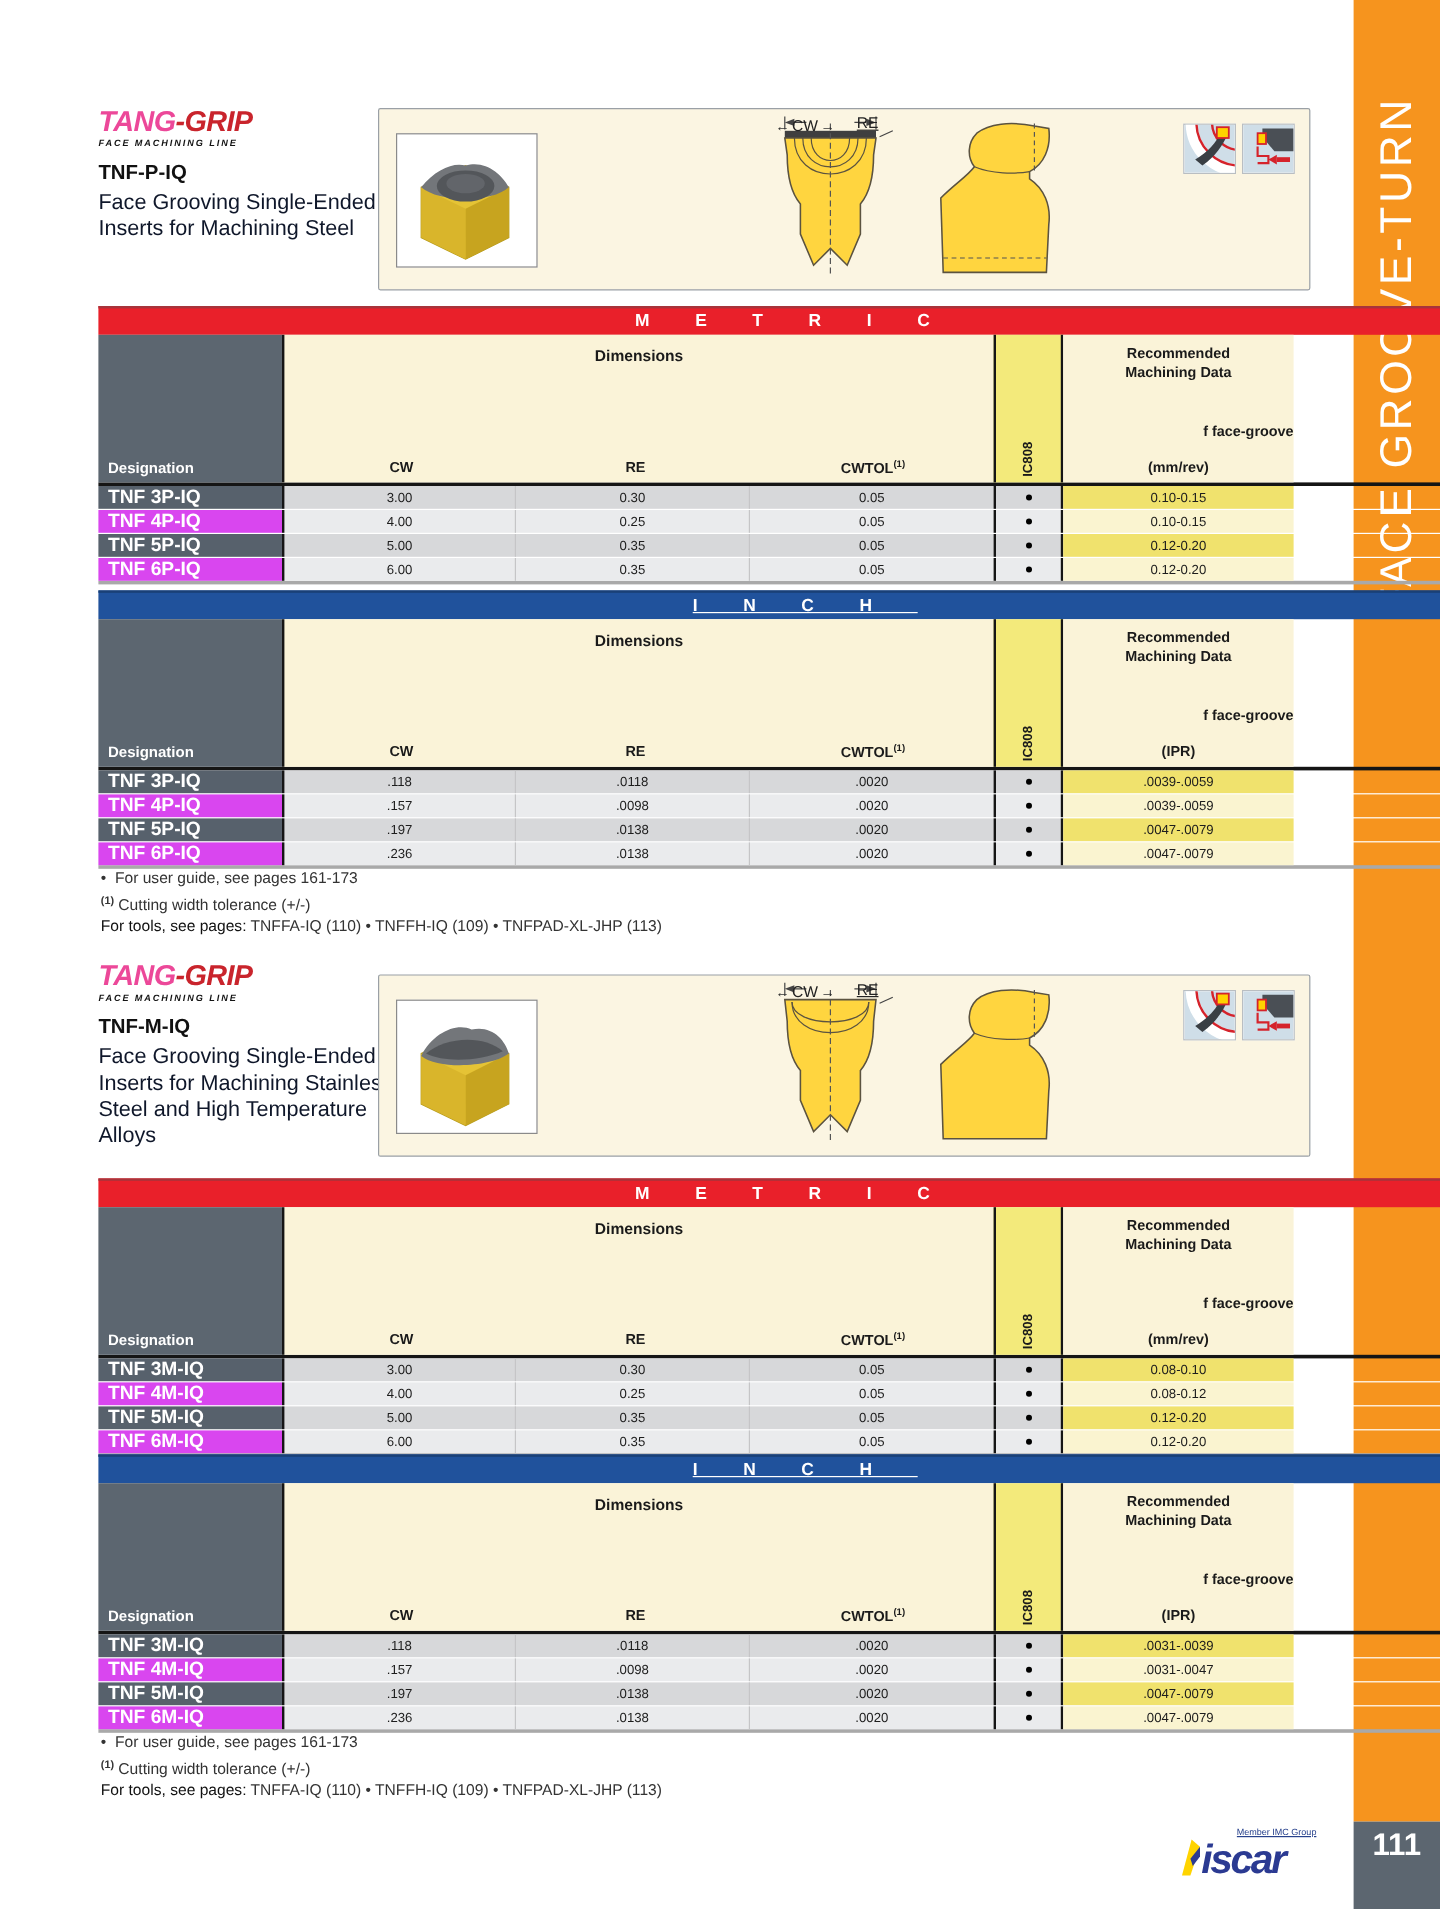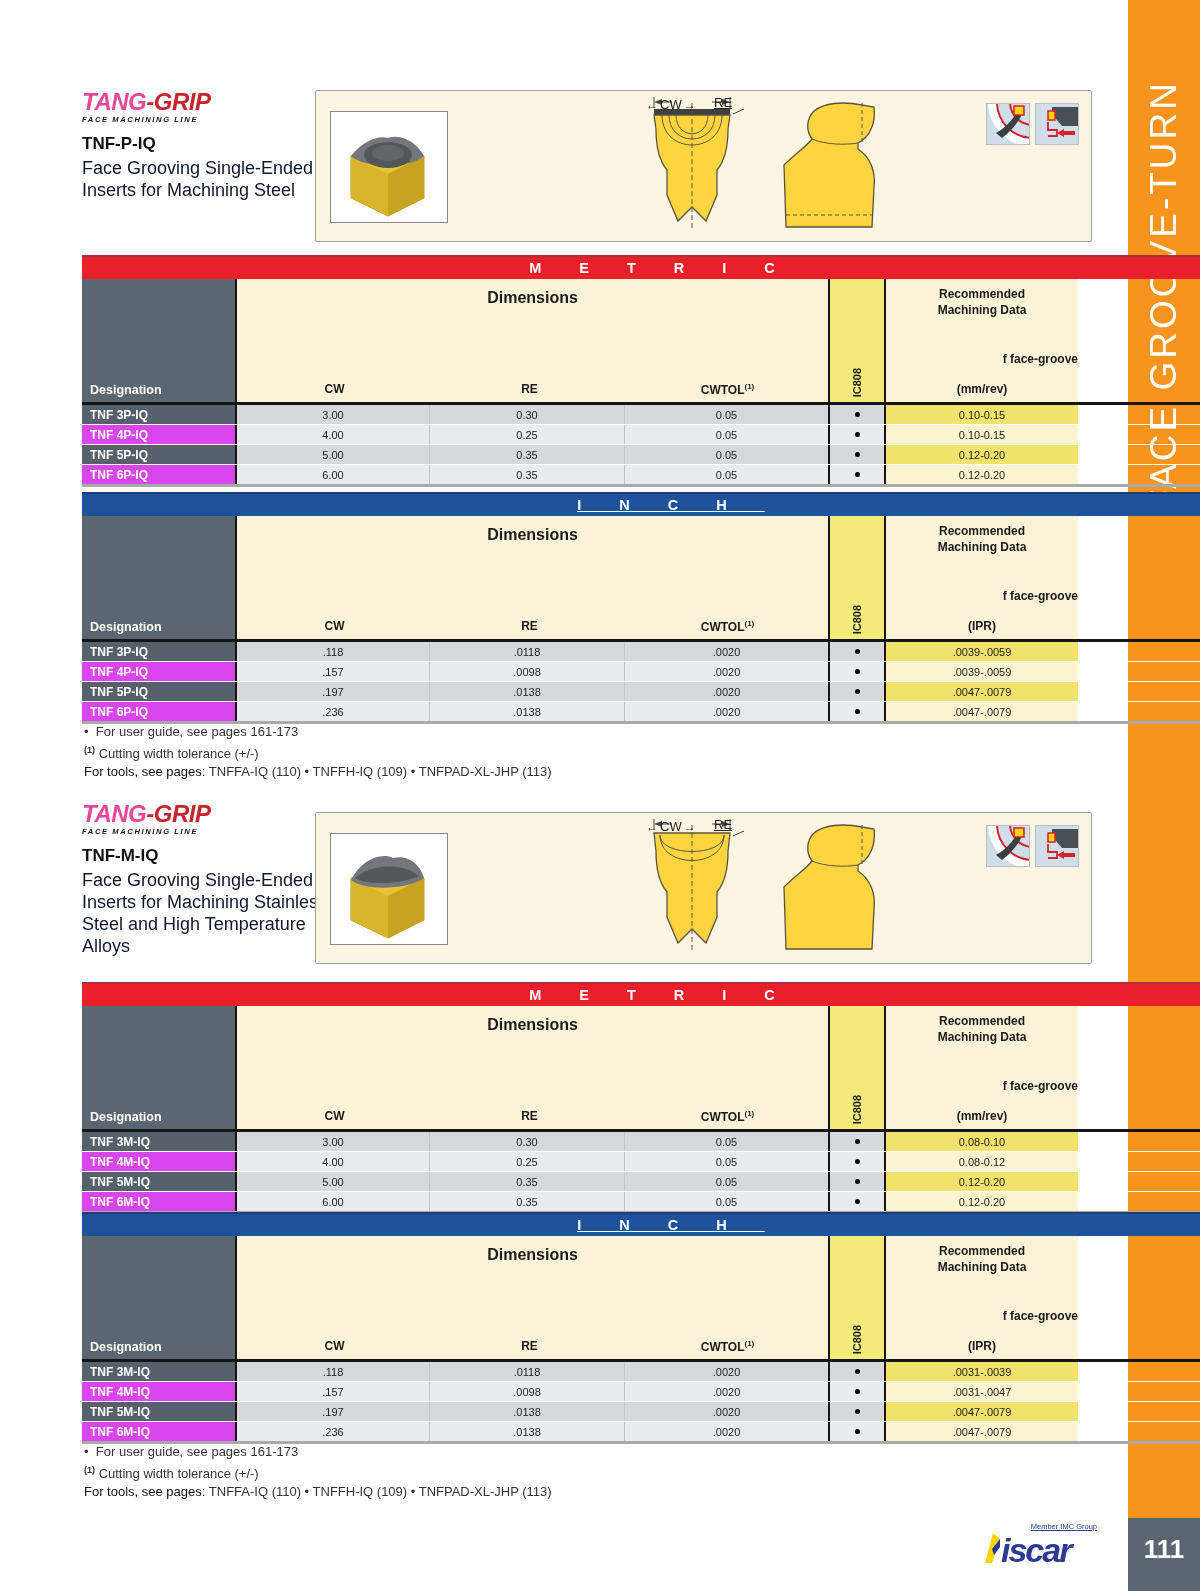--- a/index.html
+++ b/index.html
@@ -5,21 +5,21 @@
   html,body{margin:0;padding:0;background:#fff;}
   .page{position:relative;width:1200px;height:1591px;background:#fff;overflow:hidden;
         font-family:"Liberation Sans",sans-serif;color:#1a1a1a;}
 
   
   .sidebar{position:absolute;right:0;top:0;width:72px;height:1518px;background:#F6941E;}
   .sidebar-label{position:absolute;top:80px;left:50%;transform:translateX(-50%);}
   .sidebar-label span{display:inline-block;writing-mode:vertical-rl;transform:rotate(180deg);
         color:#fff;font-size:37px;letter-spacing:3px;font-weight:400;white-space:nowrap;}
   .pagenum-box{position:absolute;right:0;top:1518px;width:72px;height:73px;background:#5C6670;}
-  .pagenum{color:#fff;font-size:26px;font-weight:bold;text-align:center;padding-top:16px;}
+  .pagenum{color:#fff;font-size:26px;font-weight:bold;text-align:center;padding-top:4px;}
 
   
   .brand{position:absolute;left:82px;width:250px;}
   .brand-line1{font-style:italic;font-weight:800;font-size:24px;line-height:1;letter-spacing:-.5px;}
   .tang{color:#ec4899}.dash{color:#C9242C;font-weight:900}.grip{color:#C9242C}
   .brand-sub{font-style:italic;font-weight:bold;font-size:7.6px;letter-spacing:1.6px;color:#141414;margin-top:1px;}
   .model{font-weight:bold;font-size:17px;color:#111;margin-top:10px;}
   .desc{font-size:18px;color:#0f172a;line-height:1.22;margin-top:4px;}
 
   
@@ -40,39 +40,39 @@
             font-weight:bold;font-size:14.5px;}
   .unit-bar span{letter-spacing:38px;margin-right:-38px;white-space:nowrap;}
   .metric{background:#E9202A;border-top:2px solid #A8343B;}
   .inch{background:#20529C;border-top:2px solid #1A4076;text-decoration:underline;}
 
   .thead{display:grid;grid-template-columns:153px 593px 58px 192px;height:123px;
          border-bottom:3px solid #151515;}
   .th-designation{background:#5C6670;color:#fff;font-weight:bold;font-size:12.5px;
          display:flex;align-items:flex-end;padding:0 0 5px 8px;box-sizing:border-box;}
   .th-dims{background:#FAF3D8;border-left:2px solid #151515;position:relative;box-sizing:border-box;}
-  .dims-title{position:absolute;top:10px;left:0;width:100%;text-align:center;font-size:16px;font-weight:600;}
+  .dims-title{position:absolute;top:10px;left:0;width:100%;text-align:center;font-size:13px;font-weight:600;}
   .dims-cols{position:absolute;bottom:5px;left:0;width:100%;display:grid;grid-template-columns:195px 195px 201px;}
   .dims-cols .dc{text-align:center;font-weight:bold;font-size:12px;}
   sup{font-size:8px;}
   .th-grade{background:#F3EA7B;border-left:2px solid #151515;border-right:2px solid #151515;
          position:relative;box-sizing:border-box;}
   .vwrap{position:absolute;bottom:5px;left:0;width:100%;display:flex;justify-content:center;}
   .vwrap span{writing-mode:vertical-rl;transform:rotate(180deg);font-size:11px;font-weight:bold;}
   .th-rec{background:#FAF3D8;position:relative;}
   .rec-title{position:absolute;top:8px;left:0;width:100%;text-align:center;font-weight:bold;
          font-size:12px;line-height:1.3;padding:0 30px;box-sizing:border-box;}
   .feed-label{position:absolute;bottom:36px;left:0;width:100%;text-align:right;font-weight:bold;font-size:12px;}
   .feed-unit{position:absolute;bottom:6px;left:0;width:100%;text-align:center;font-weight:bold;font-size:12px;}
 
   .tbody{border-bottom:3px solid #a9a9a9;}
   .trow{display:grid;grid-template-columns:153px 195px 195px 203px 58px 192px;height:19px;}
   .trow + .trow{border-top:1px solid #fff;}
   .td{display:flex;align-items:center;justify-content:center;font-size:11px;color:#1d1d1d;box-sizing:border-box;}
-  .td-designation{justify-content:flex-start;padding-left:8px;color:#fff;font-weight:bold;font-size:12px;}
+  .td-designation{justify-content:flex-start;padding-left:8px;color:#fff;font-weight:bold;font-size:16px;}
   .trow > .td:nth-child(2){border-left:2px solid #151515;}
   .trow > .td:nth-child(2),.trow > .td:nth-child(3){border-right:1px solid #c5c5c7;}
   .td-grade{border-left:2px solid #151515;border-right:2px solid #151515;}
   .r-odd .td-designation{background:#57616C}
   .r-even .td-designation{background:#d946ef}
   .r-odd .td-dim,.r-odd .td-grade{background:#D7D8DA}
   .r-even .td-dim,.r-even .td-grade{background:#EAEBED}
   .r-odd .td-feed{background:#F0E26D}
   .r-even .td-feed{background:#FAF4D0}
   .dot{width:5px;height:5px;border-radius:50%;background:#000;}

